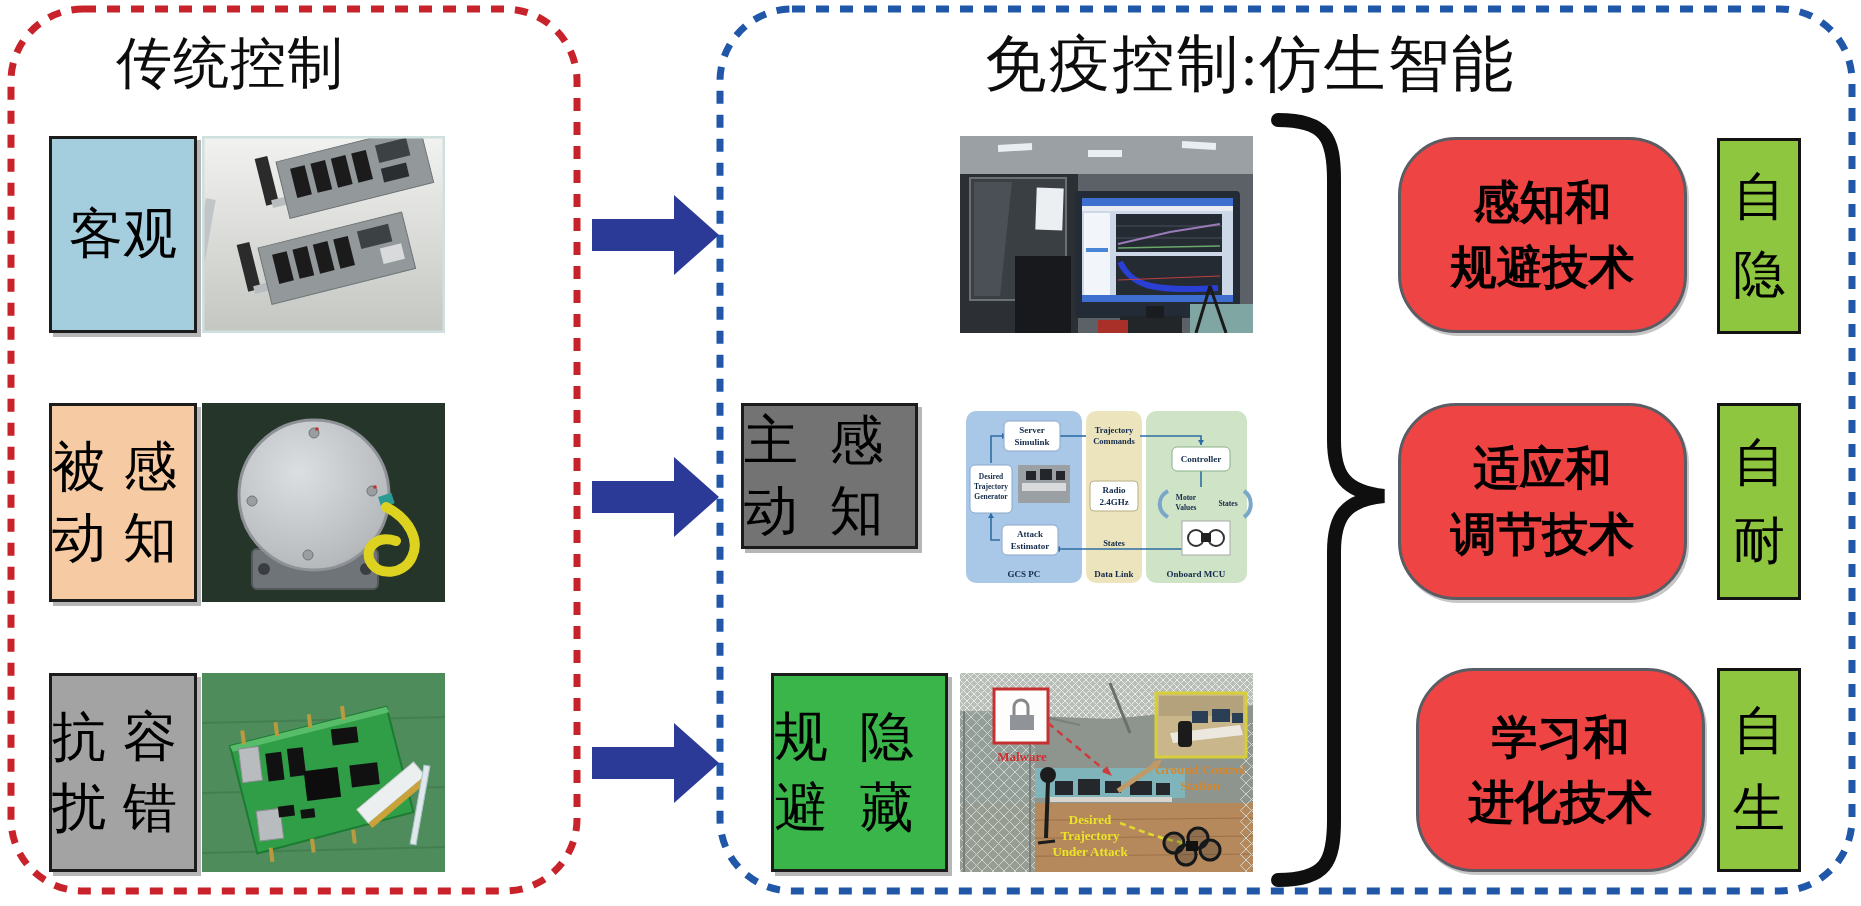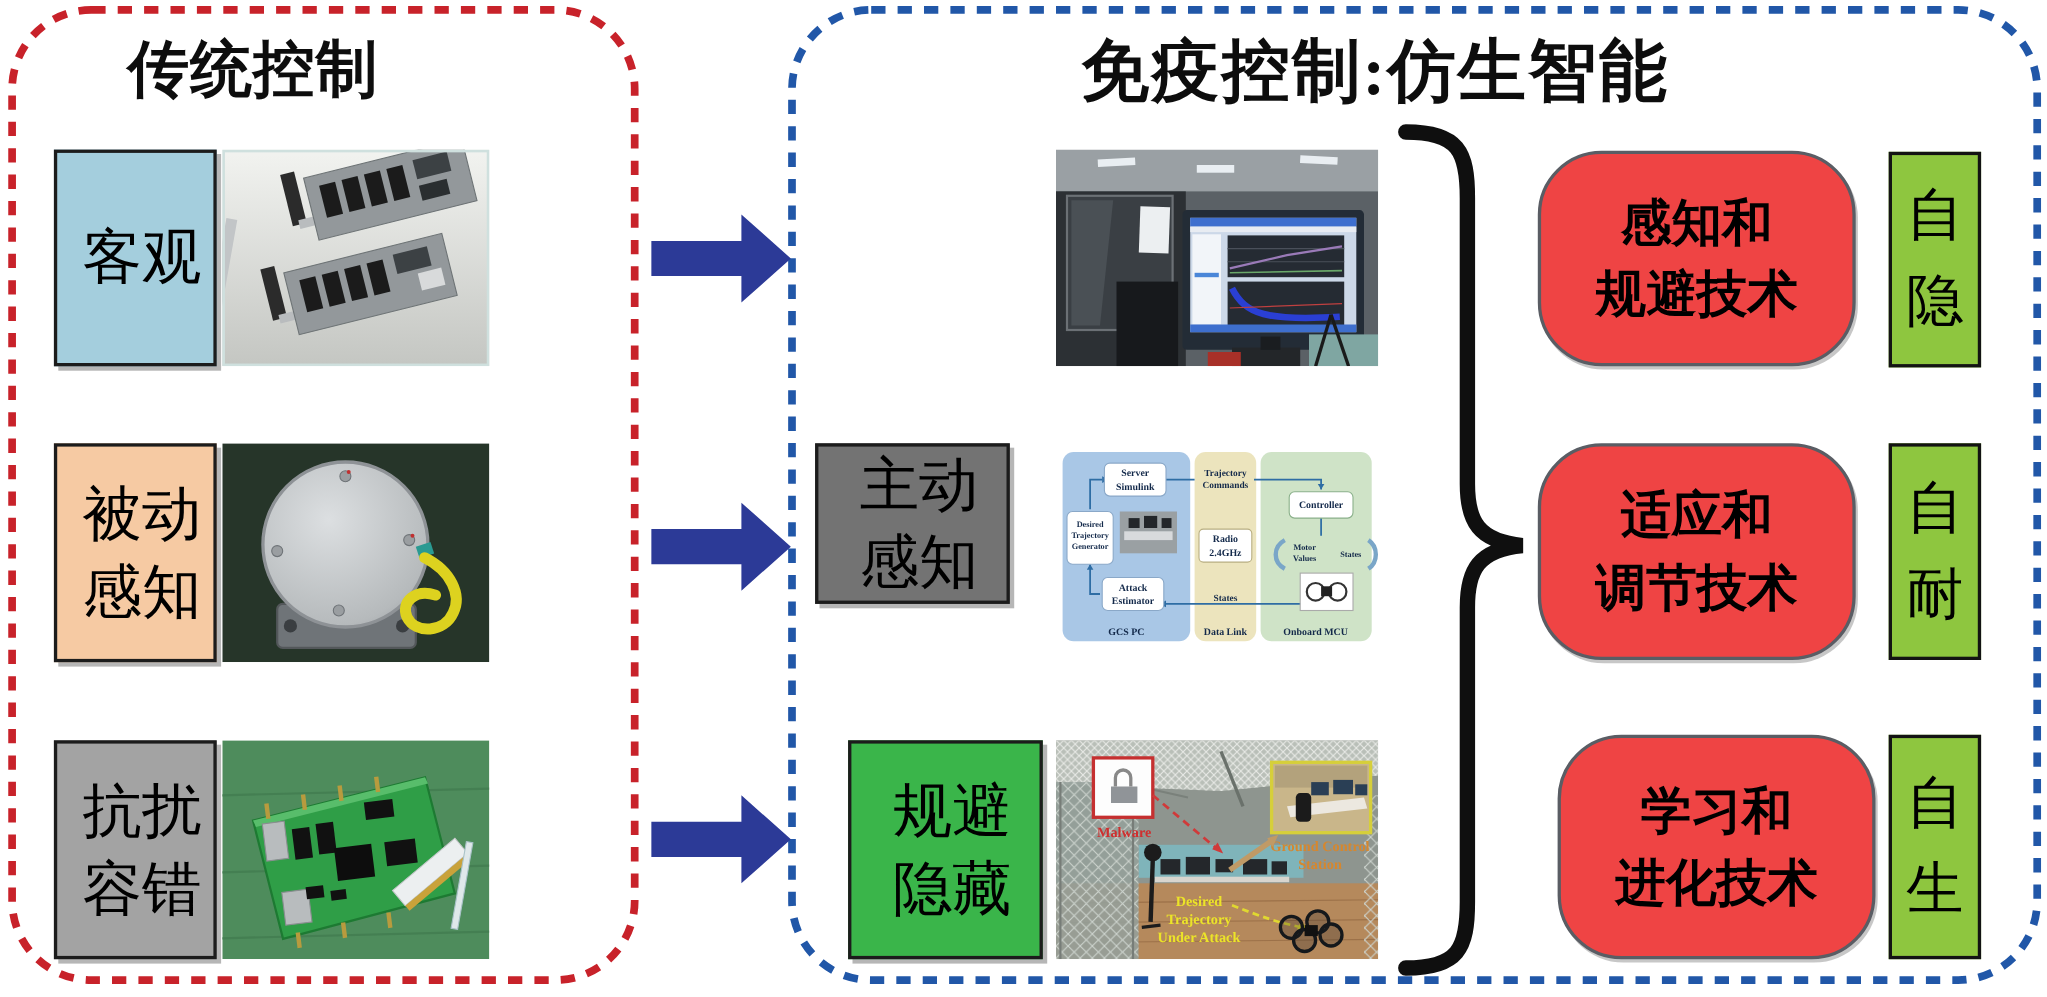--- a/index.html
+++ b/index.html
@@ -1,25 +1,25 @@
 <!DOCTYPE html>
 <html><head>
 <meta charset="utf-8">
 <style>
   html,body{margin:0;padding:0;background:#ffffff;}
   .canvas{position:relative;width:1861px;height:906px;background:#fff;overflow:hidden;
           font-family:"Liberation Serif","DejaVu Serif",serif;color:#000;}
   .abs{position:absolute;box-sizing:border-box;}
-  .title{position:absolute;text-align:center;font-weight:700;color:#0d0d0d;white-space:nowrap;}
+  .title{position:absolute;text-align:center;font-weight:400;color:#0d0d0d;white-space:nowrap;}
   .title.left-t{left:108px;top:26px;width:244px;font-size:56px;letter-spacing:1px;}
   .title.right-t{left:950px;top:22px;width:600px;font-size:62px;letter-spacing:2px;}
   .label-box{position:absolute;box-sizing:border-box;border:3px solid #1c1c1c;
              box-shadow:4px 4px 0 rgba(110,110,110,.5);
-             display:flex;flex-direction:column;justify-content:center;align-items:center;
-             font-size:54px;line-height:1.3;font-weight:400;padding-left:12px;}
+             display:flex;justify-content:center;align-items:center;
+             font-size:54px;line-height:1.3;font-weight:400;}
   .photo{position:absolute;overflow:hidden;}
   .photo svg{display:block;width:100%;height:100%;}
   .tech-box{position:absolute;box-sizing:border-box;border-radius:58px;background:#ef4444;
             border:3px solid #5a5d64;box-shadow:2px 3px 0 rgba(130,130,130,.45);
             display:flex;flex-direction:column;justify-content:center;align-items:center;
             font-size:46px;line-height:1.42;font-weight:700;}
   .trait-box{position:absolute;box-sizing:border-box;background:#8ec63f;border:3px solid #131313;
              display:flex;flex-direction:column;justify-content:center;align-items:center;
              font-size:52px;line-height:1.5;font-weight:400;}
   .flow-arrow{position:absolute;width:127px;height:92px;}

